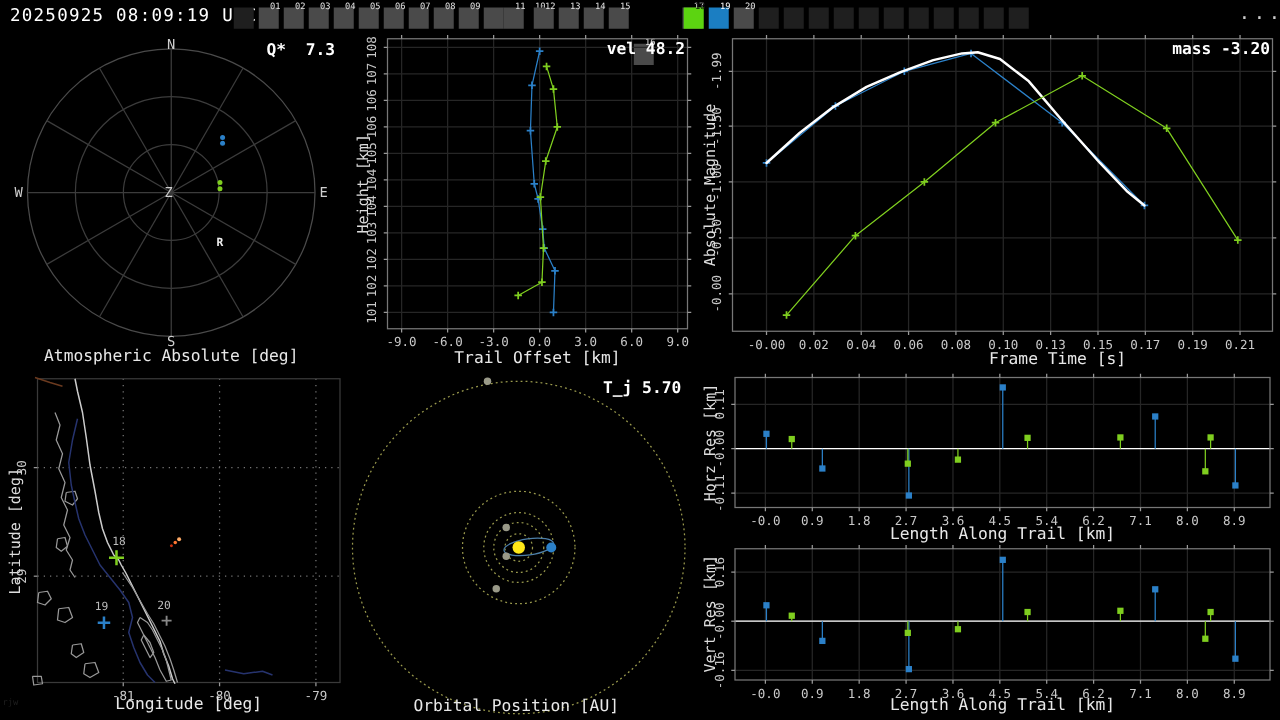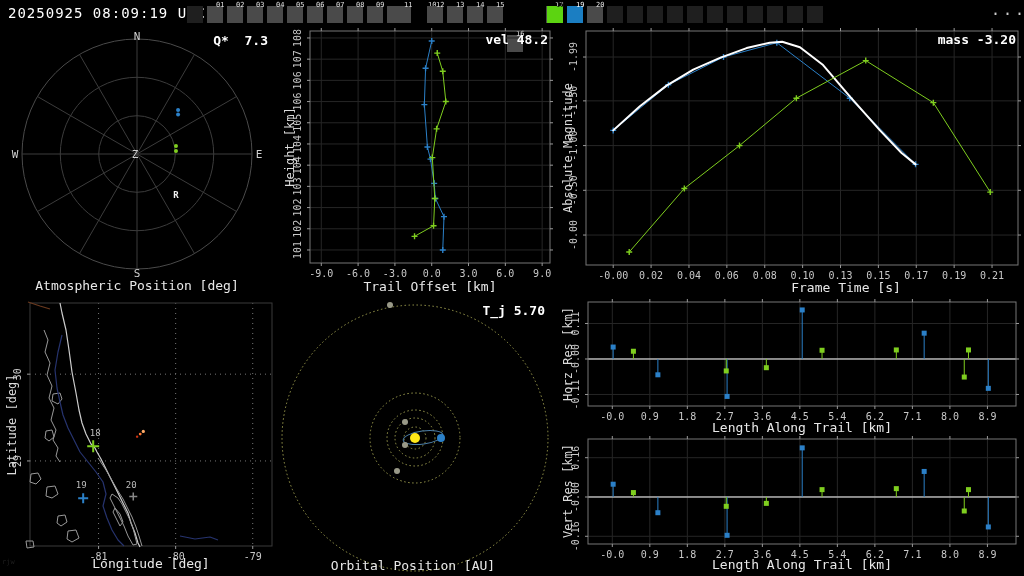--- a/index.html
+++ b/index.html
@@ -66,21 +66,21 @@
           <span class="tablbl" style="color: rgb(224, 224, 224);">08</span>
         </div>
         <div class="tabslot" style="left: 180px;">
           <div class="tabsq" style="background: rgb(74, 74, 74);"></div>
           <span class="tablbl" style="color: rgb(224, 224, 224);">09</span>
         </div>
         <div class="tabslot" style="left: 200px;">
           <div class="tabsq" style="background: rgb(74, 74, 74);"></div>
           <span class="tablbl" style="color: rgb(224, 224, 224); margin-left: 32px;">10</span>
         </div>
-        <div class="tabslot" style="left: 208px;">
+        <div class="tabslot" style="left: 216px;">
           <div class="tabsq" style="background: rgb(74, 74, 74);"></div>
           <span class="tablbl" style="color: rgb(224, 224, 224);">11</span>
         </div>
         <div class="tabslot" style="left: 240px;">
           <div class="tabsq" style="background: rgb(74, 74, 74);"></div>
           <span class="tablbl" style="color: rgb(224, 224, 224);">12</span>
         </div>
         <div class="tabslot" style="left: 260px;">
           <div class="tabsq" style="background: rgb(74, 74, 74);"></div>
           <span class="tablbl" style="color: rgb(224, 224, 224);">13</span>
@@ -172,21 +172,21 @@
         <circle cx="175.985" cy="117.95" r="2" fill="#7fce1f"></circle>
         <circle cx="175.985" cy="123.01" r="2" fill="#7fce1f"></circle>
       </svg>
     <div class="compass" style="left:137px;top:8px;">N</div>
     <div class="compass" style="left:259px;top:126px;">E</div>
     <div class="compass" style="left:137px;top:245px;">S</div>
     <div class="compass" style="left:15px;top:126px;">W</div>
     <div class="compass" style="left:135px;top:126px;">Z</div>
     <div class="rmark" id="radiant-mark" style="left: 175.985px; top: 167.055px;">R</div>
     <div class="stat" style="right:12px;top:5px;">Q*  7.3</div>
-    <div class="xtitle" style="left:137px;top:250px;">Atmospheric Position [deg]</div>
+    <div class="xtitle" style="left:137px;top:250px;">Atmospheric Absolute [deg]</div>
   </div>
 
   <div class="panel" id="p-trail" style="left:280px;top:28px;width:280px;height:270px;">
     <svg id="svg-trail" width="280" height="270">
         <line x1="41.28834355828221" x2="41.28834355828221" y1="3" y2="235" stroke="#262626"></line>
         <line x1="78.09815950920245" x2="78.09815950920245" y1="3" y2="235" stroke="#262626"></line>
         <line x1="114.90797546012269" x2="114.90797546012269" y1="3" y2="235" stroke="#262626"></line>
         <line x1="151.71779141104292" x2="151.71779141104292" y1="3" y2="235" stroke="#262626"></line>
         <line x1="188.52760736196316" x2="188.52760736196316" y1="3" y2="235" stroke="#262626"></line>
         <line x1="225.3374233128834" x2="225.3374233128834" y1="3" y2="235" stroke="#262626"></line>

